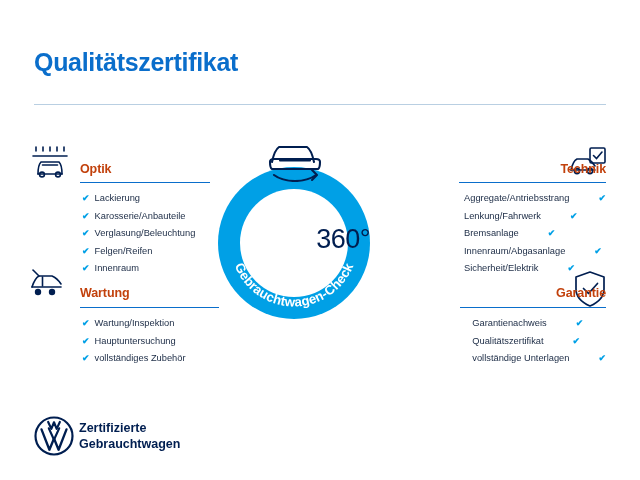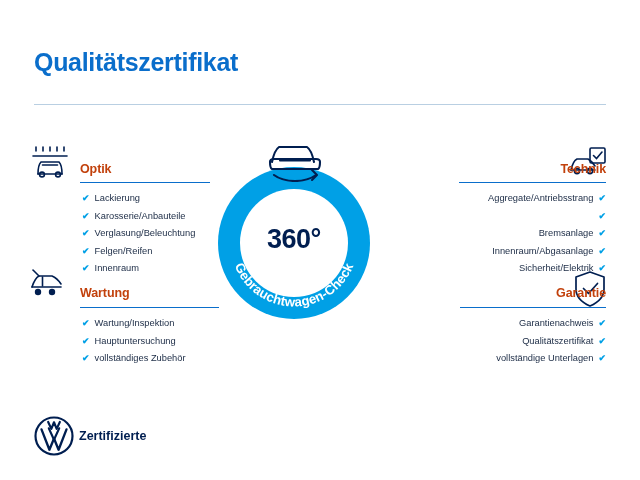--- a/index.html
+++ b/index.html
@@ -64,21 +64,21 @@
     font-size: 9.3px;
     color: #1a2a44;
     line-height: 17.6px;
   }
   .list .row {
     display: flex;
     align-items: center;
     white-space: nowrap;
   }
   .list.right .row {
-    justify-content: flex-end;
+    gap: 24px;
   }
   .chk {
     color: #00a0e6;
     font-size: 9px;
     font-weight: bold;
     display: inline-block;
   }
   .list.left .chk { margin-right: 5px; }
   .list.right .chk { margin-left: 5px; }
 
@@ -108,23 +108,23 @@
     left: 22px; top: 22px;
     width: 108px; height: 108px;
     border-radius: 50%;
     background: #ffffff;
   }
   .deg {
     position: absolute;
     left: 0;
     top: 57px;
     width: 152px;
-    text-align: center;
+    text-align: right;
     font-size: 27px;
-    font-weight: bold;
+    font-weight: normal;
     color: #001e50;
     letter-spacing: -0.5px;
   }
   .arc-text {
     position: absolute;
     left: 0; top: 0;
     width: 152px; height: 152px;
   }
   .arc-text text {
     font-family: "Liberation Sans", sans-serif;
@@ -245,20 +245,21 @@
     </svg>
   </div>
   <div class="sec-head" style="right:34px; top:150px; text-align:left;">Technik</div>
   <div class="sec-rule" style="right:34px; top:170px; width:147px;"></div>
   <div class="list right" style="right:34px; top:178px; text-align:right;">
     <div class="row">
         <span>Aggregate/Antriebsstrang</span>
         <span class="chk">✔</span>
       </div>
     <div class="row">
+        <span>Lenkung/Fahrwerk</span>
         <span class="chk">✔</span>
       </div>
     <div class="row">
         <span>Bremsanlage</span>
         <span class="chk">✔</span>
       </div>
     <div class="row">
         <span>Innenraum/Abgasanlage</span>
         <span class="chk">✔</span>
       </div>
@@ -319,16 +320,17 @@
 
   <div class="footer">
     <svg class="vw-logo" viewBox="0 0 48 48">
       <circle cx="24" cy="24" r="22.2" fill="none" stroke="#001e50" stroke-width="2.6"></circle>
       <path d="M24 7.5 L27.2 15.5 L31 7.2 M24 7.5 L20.8 15.5 L17 7.2" fill="none" stroke="#001e50" stroke-width="2.6" stroke-linecap="round" stroke-linejoin="round"></path>
       <path d="M9 16 L18.5 40.5 L24 27 L29.5 40.5 L39 16" fill="none" stroke="#001e50" stroke-width="2.8" stroke-linecap="round" stroke-linejoin="round"></path>
       <path d="M17.8 14.8 L24 28.5 L30.2 14.8" fill="none" stroke="#001e50" stroke-width="2.6" stroke-linecap="round" stroke-linejoin="round"></path>
     </svg>
     <div class="footer-text">
       <div>Zertifizierte</div>
+      <div>Gebrauchtwagen</div>
     </div>
   </div>
 
 </div>
 
 </body></html>

